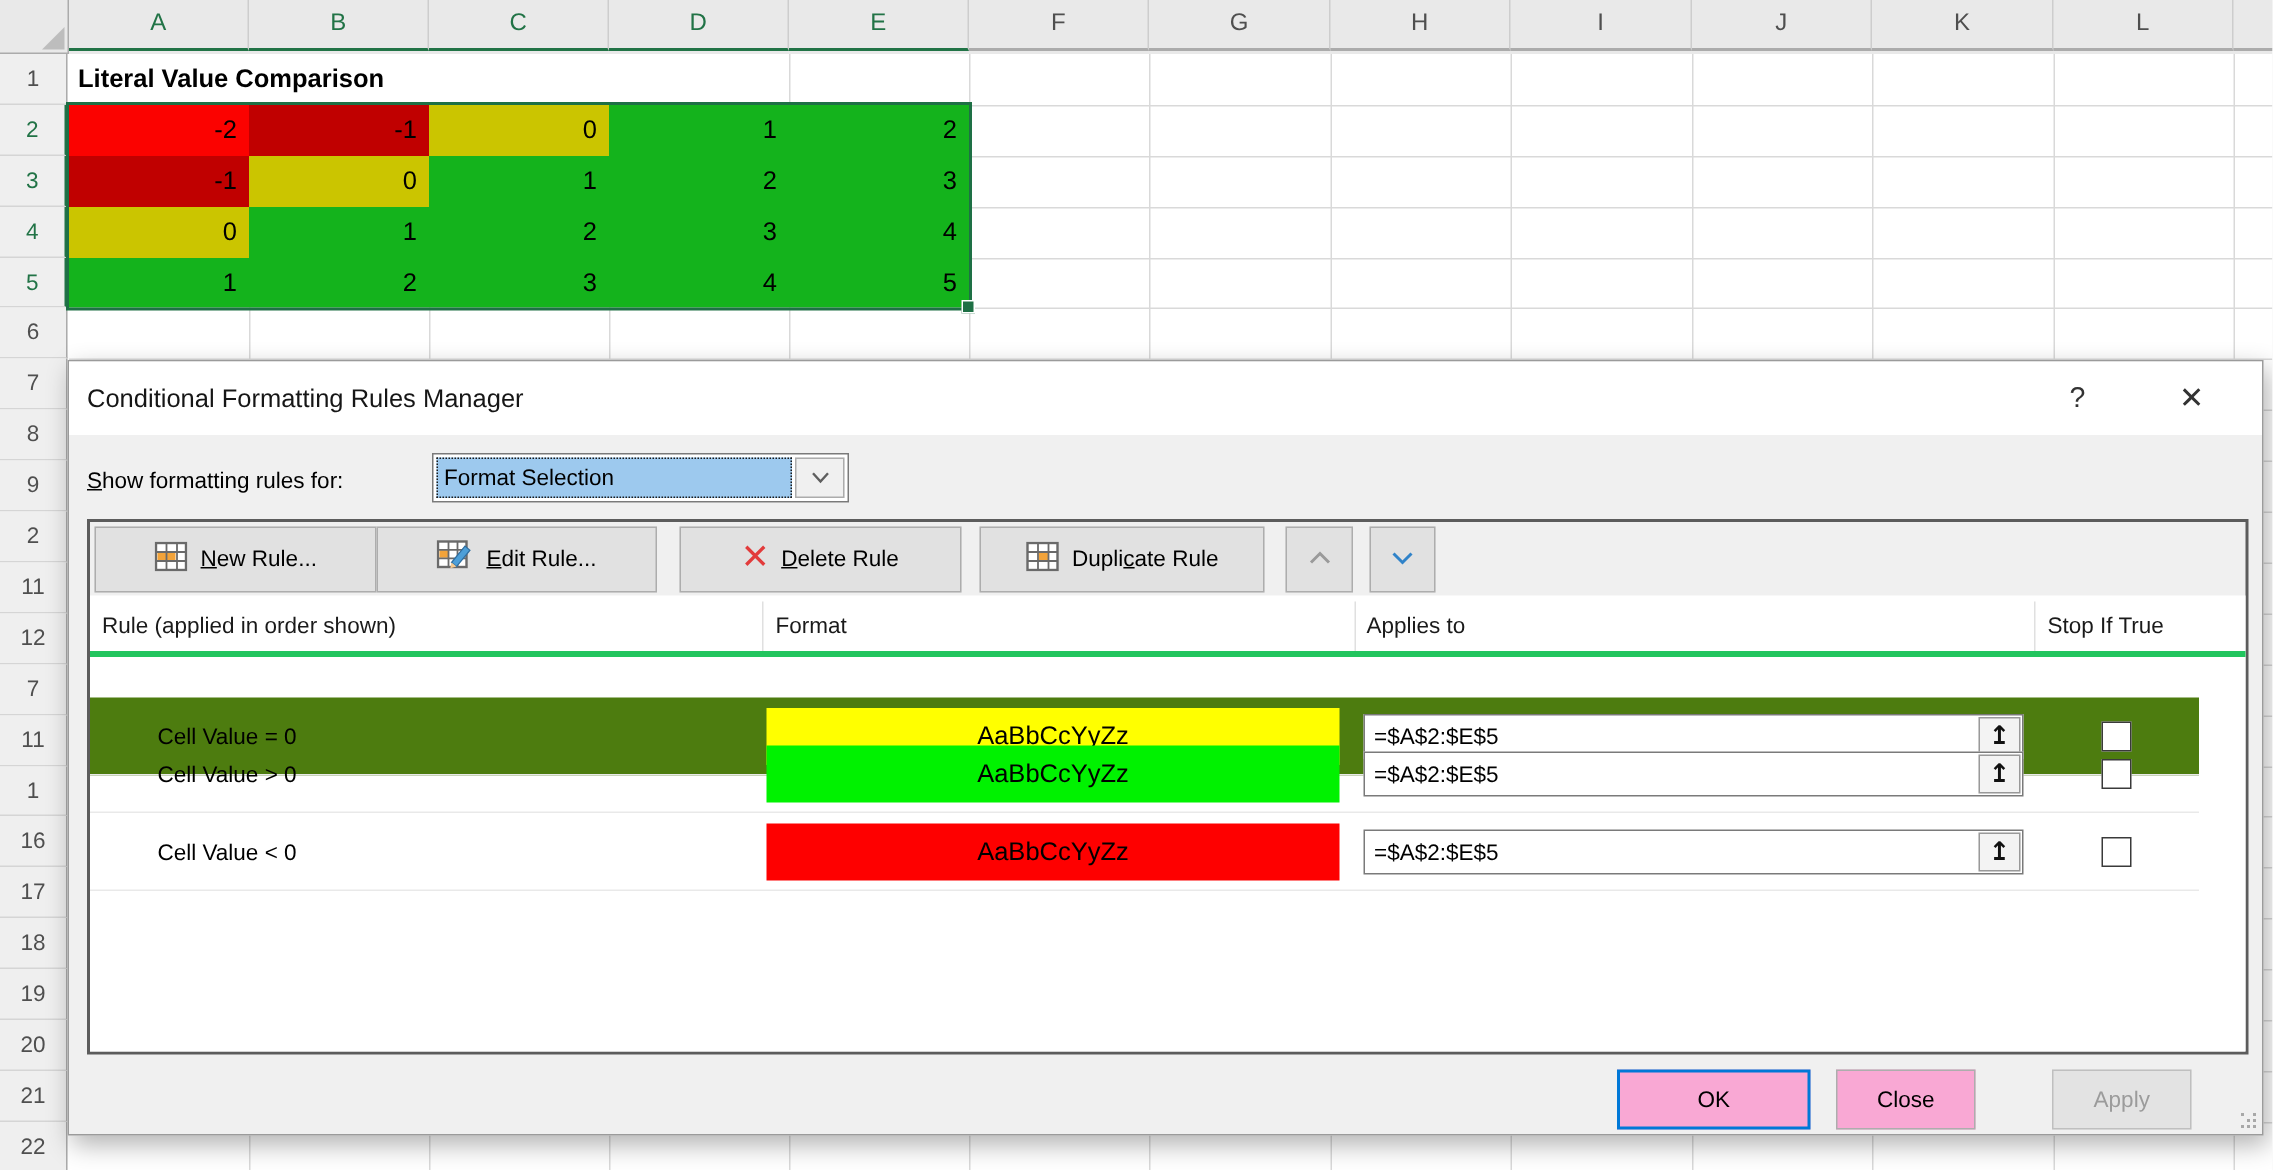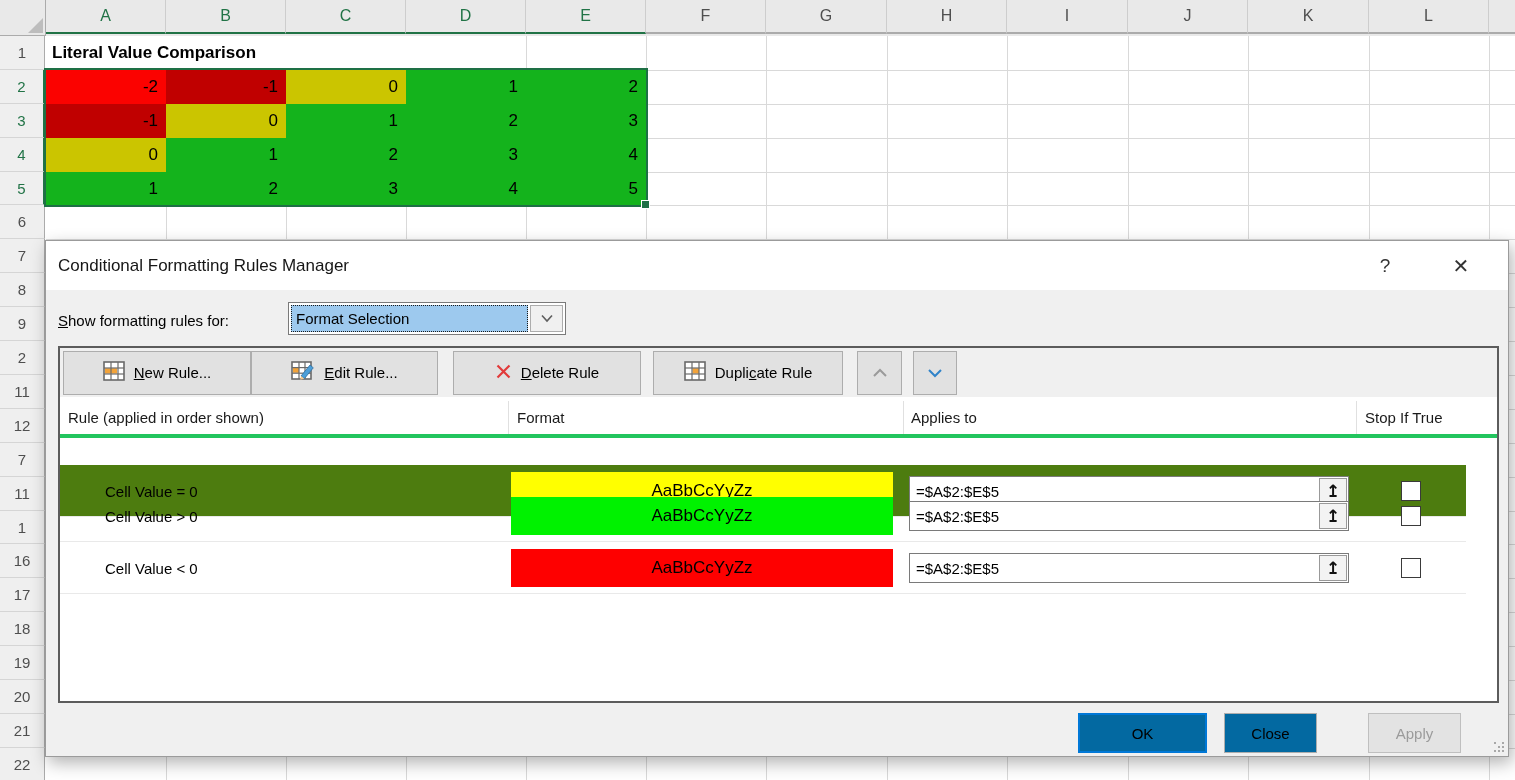--- a/index.html
+++ b/index.html
@@ -49,21 +49,21 @@
   .hsep{position:absolute;top:4px;height:33px;width:1px;background:#E0E0E0;}
   .rrow{position:absolute;left:0;width:1406px;height:52px;box-sizing:border-box;border-bottom:1px solid #E9E9E9;}
   .rrow.sel{background:#4d7c0f;margin-top:27px;}
   .rdesc{position:absolute;left:45px;top:0;height:52px;display:flex;align-items:center;font-size:15px;color:#000;}
   .swatch{position:absolute;left:451px;top:7px;width:382px;height:38px;display:flex;align-items:center;justify-content:center;font-size:17px;color:#000;}
   .applies{position:absolute;left:849px;top:11px;width:440px;height:30px;box-sizing:border-box;background:#fff;border:1px solid #7A7A7A;}
   .applies input{position:absolute;left:0;top:0;width:405px;height:28px;border:0;outline:0;font-family:"Liberation Sans",sans-serif;font-size:15px;padding:0 0 0 6px;background:transparent;color:#000;}
   .refedit{position:absolute;right:1px;top:1px;width:28px;height:26px;background:#F3F3F3;border:1px solid #999;box-sizing:border-box;display:flex;align-items:center;justify-content:center;font-size:17px;font-weight:bold;color:#111;}
   .cb{position:absolute;left:1341px;top:16px;width:20px;height:20px;box-sizing:border-box;background:#fff;border:1.5px solid #3A3A3A;}
 
-  .footbtn{position:absolute;top:472px;height:40px;box-sizing:border-box;display:flex;align-items:center;justify-content:center;font-size:15px;background:#0369a1;border:1px solid #ADADAD;color:#000;}
+  .footbtn{position:absolute;top:472px;height:40px;box-sizing:border-box;display:flex;align-items:center;justify-content:center;font-size:15px;background:#f9a8d4;border:1px solid #ADADAD;color:#000;}
   .ok{left:1032px;width:129px;border:2px solid #0078D7;}
   .close{left:1178px;width:93px;}
   .apply{left:1322px;width:93px;color:#9B9B9B;border-color:#BFBFBF;background:#E3E3E3;}
   .grip{position:absolute;right:3px;bottom:3px;width:12px;height:12px;}
   .grip::after{content:"";position:absolute;left:0;top:0;width:2px;height:2px;background:#A8A8A8;
     box-shadow:8px 0 #A8A8A8, 4px 4px #A8A8A8, 8px 4px #A8A8A8, 0 8px #A8A8A8, 4px 8px #A8A8A8, 8px 8px #A8A8A8;transform:translate(1px,1px);}
 </style>
 </head>
 <body>
 

